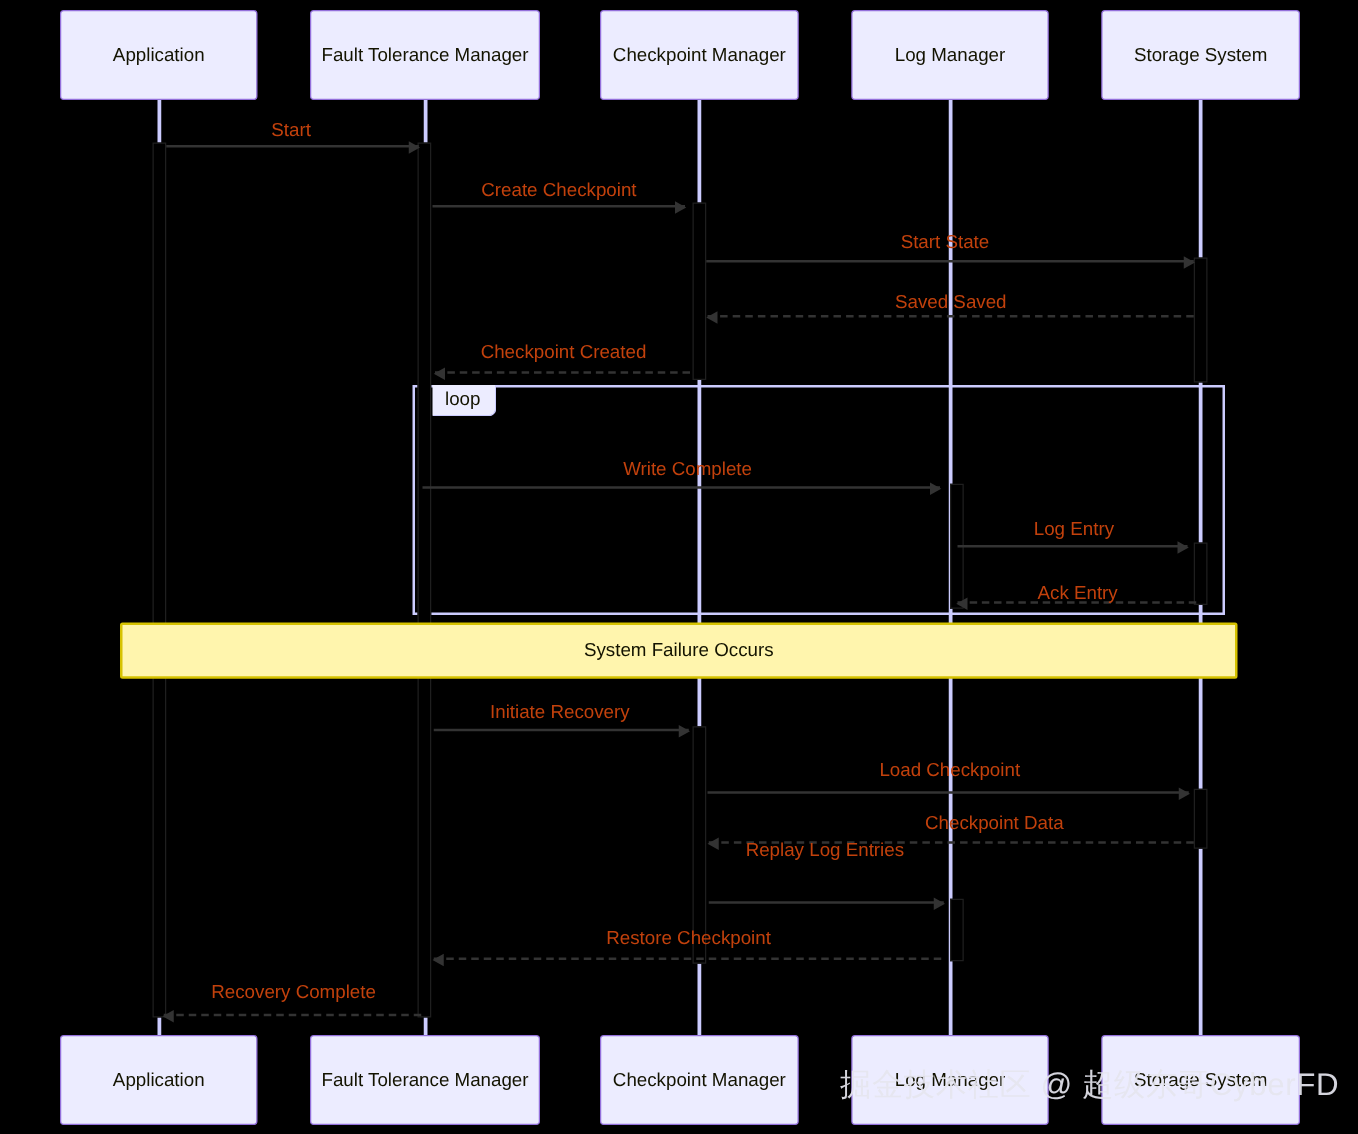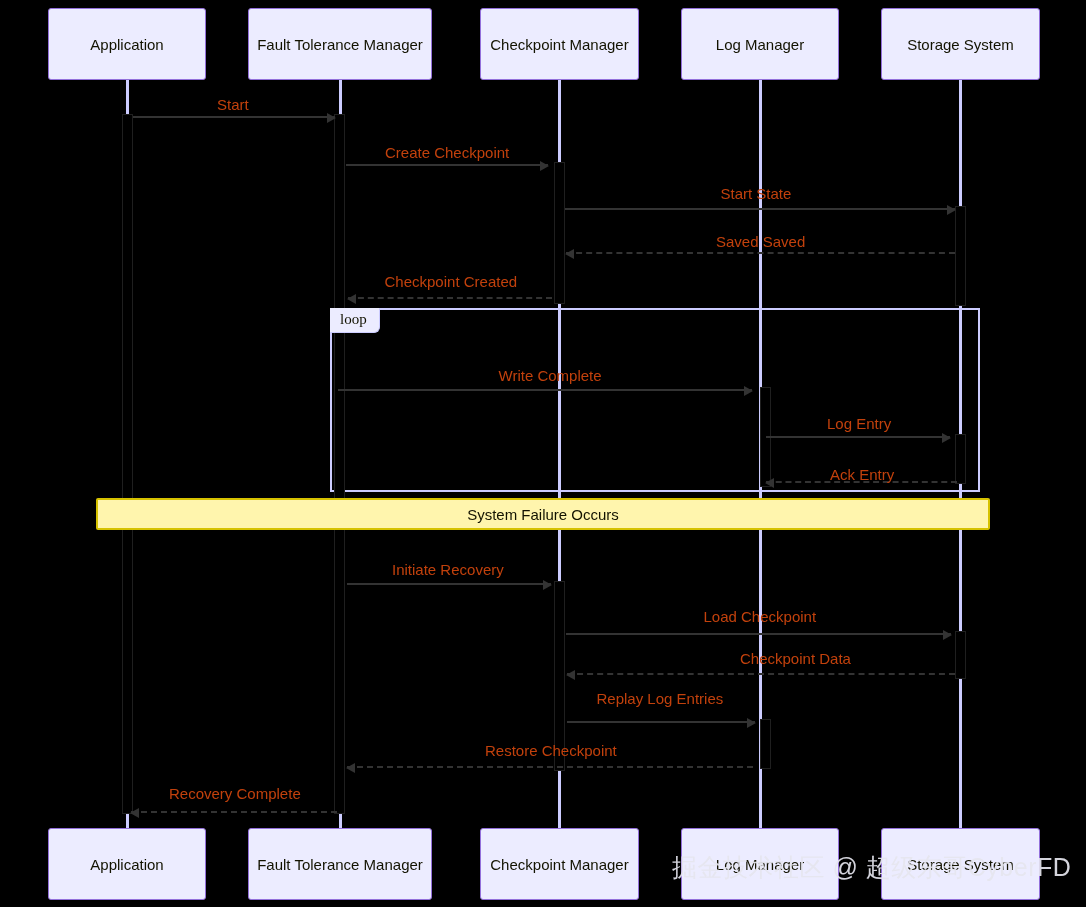--- a/index.html
+++ b/index.html
@@ -158,21 +158,21 @@
       <div class="activation" style="left: 955px; top: 206px; height: 100px;"></div>
       <div class="activation" style="left: 760px; top: 387px; height: 100px;"></div>
       <div class="activation" style="left: 955px; top: 434px; height: 50px;"></div>
       <div class="activation" style="left: 554px; top: 581px; height: 190px;"></div>
       <div class="activation" style="left: 955px; top: 631px; height: 48px;"></div>
       <div class="activation" style="left: 760px; top: 719px; height: 50px;"></div>
     </div>
 
   <div id="fragments">
       <div class="fragment" style="left: 330px; top: 308px; width: 650px; height: 184px;"></div>
-      <div class="fragment-tab" style="left: 330px; top: 308px; font-family: Liberation Serif, serif;">loop</div>
+      <div class="fragment-tab" style="left: 346px; top: 308px;">loop</div>
     </div>
 
   <div id="messages">
       <div class="message" style="left: 133px; top: 116px; width: 202px;">
         <div class="arrowhead right"></div>
       </div>
       <div class="msg-label" style="left: 217px; top: 96px;">Start</div>
       <div class="message" style="left: 346px; top: 164px; width: 202px;">
         <div class="arrowhead right"></div>
       </div>
@@ -209,33 +209,33 @@
         <div class="arrowhead right"></div>
       </div>
       <div class="msg-label" style="left: 703.5px; top: 608px;">Load Checkpoint</div>
       <div class="message dashed" style="left: 567px; top: 673px; width: 388px;">
         <div class="arrowhead left"></div>
       </div>
       <div class="msg-label" style="left: 740px; top: 650px;">Checkpoint Data</div>
       <div class="message" style="left: 567px; top: 721px; width: 188px;">
         <div class="arrowhead right"></div>
       </div>
-      <div class="msg-label" style="left: 596.5px; top: 690px;">Replay Log Entries</div>
+      <div class="msg-label" style="left: 596.5px; top: 672px;">Replay Log Entries</div>
       <div class="message dashed" style="left: 347px; top: 766px; width: 406px;">
         <div class="arrowhead left"></div>
       </div>
       <div class="msg-label" style="left: 485px; top: 742px;">Restore Checkpoint</div>
       <div class="message dashed" style="left: 131px; top: 811px; width: 206px;">
         <div class="arrowhead left"></div>
       </div>
       <div class="msg-label" style="left: 169px; top: 785px;">Recovery Complete</div>
     </div>
 
   <div id="notes">
-      <div class="note" style="left: 96px; top: 498px; width: 894px; height: 32px;">
+      <div class="note" style="left: 96px; top: 498px; width: 894px; height: 45px;">
         <span>System Failure Occurs</span>
       </div>
     </div>
 
   <div id="participants-top">
       <div class="participant" style="left: 48px; top: 8px; width: 158px; height: 72px;">
         <span>Application</span>
       </div>
       <div class="participant" style="left: 248px; top: 8px; width: 184px; height: 72px;">
         <span>Fault Tolerance Manager</span>

